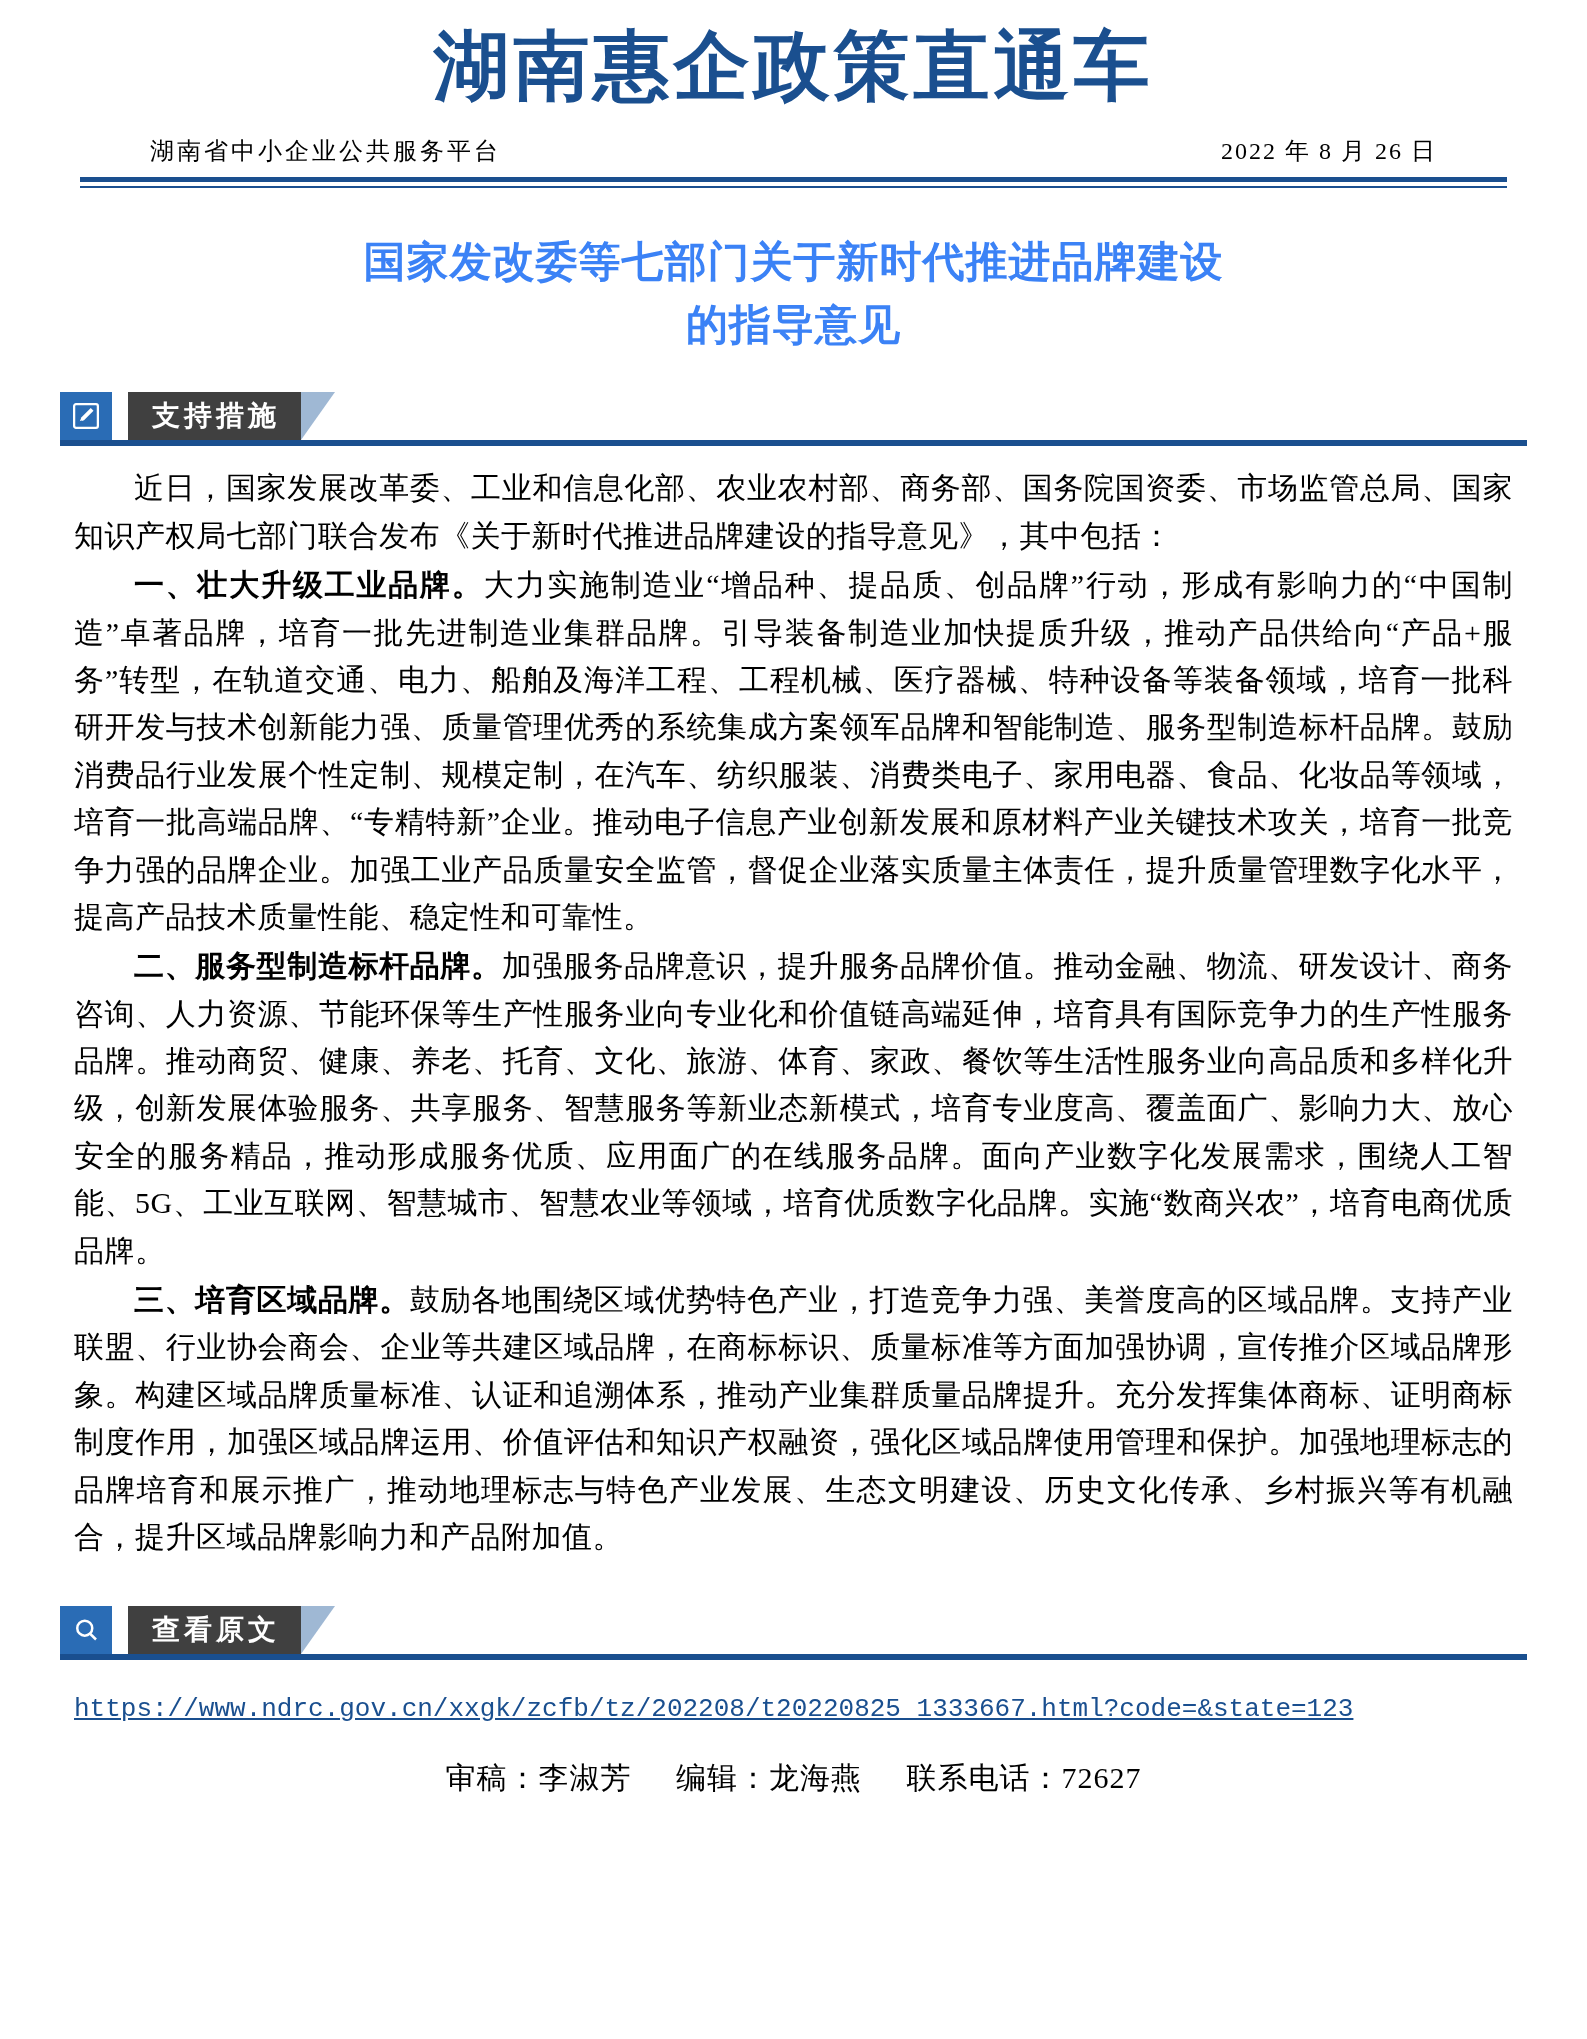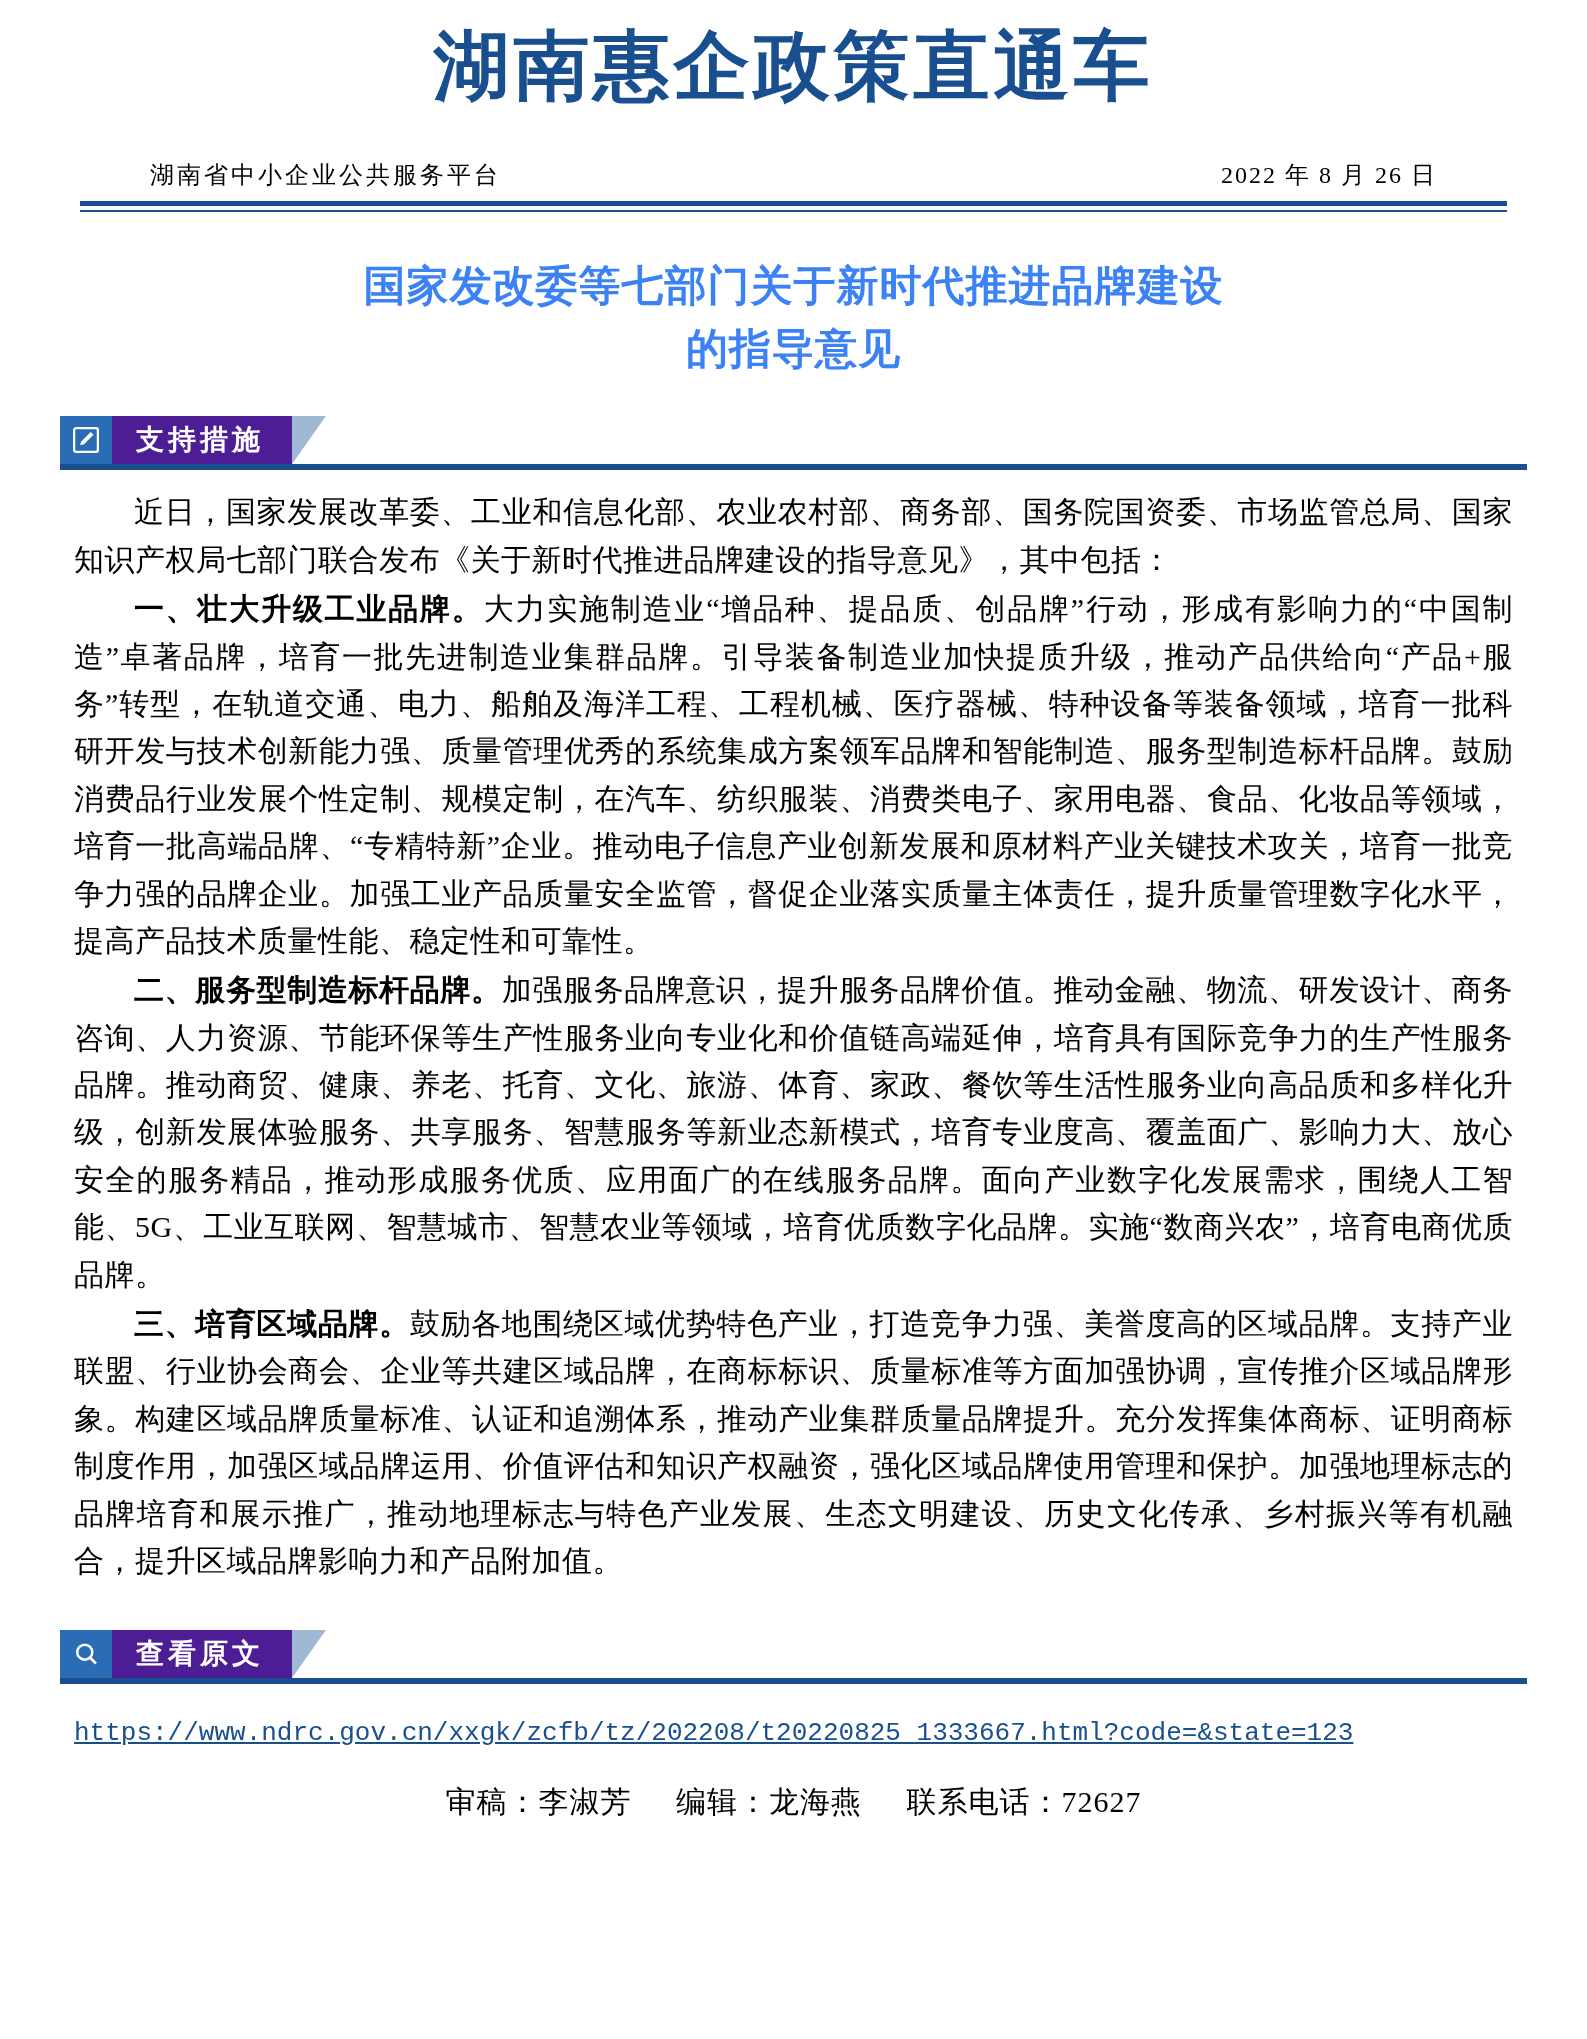--- a/index.html
+++ b/index.html
@@ -46,21 +46,21 @@
     margin-top: 26px;
     display: flex;
     align-items: flex-end;
     justify-content: space-between;
     padding: 0 90px 10px 90px;
     font-size: 24px;
     letter-spacing: 2px;
     font-family: Liberation Serif, serif;
   }
   .meta-row .platform { letter-spacing: 3px; }
-  .meta-row .date { letter-spacing: 2px; margin-top: 24px; }
+  .meta-row .date { letter-spacing: 2px; }
 
   .rule-thick {
     height: 5px;
     background: #1a4f8f;
     margin: 0 20px;
   }
   .rule-thin {
     height: 2px;
     background: #1a4f8f;
     margin: 4px 20px 0 20px;
@@ -103,29 +103,30 @@
   }
   .banner-icon {
     width: 52px;
     background: #2a6cb5;
     display: flex;
     align-items: center;
     justify-content: center;
   }
   .banner-icon svg { display: block; }
   .banner-label {
-    background: #4c1d95;
+    background: #404040;
     color: #ffffff;
     font-family: "DejaVu Sans", sans-serif;
     font-weight: bold;
     font-size: 28px;
     letter-spacing: 4px;
-    padding: 0 28px 0 24px;
+    padding: 0 21px 0 24px;
     display: flex;
     align-items: center;
+    margin-left: 16px;
   }
   .banner-tail {
     width: 0;
     height: 0;
     border-left: 34px solid #9fb8d4;
     border-bottom: 48px solid transparent;
   }
 
   
   .body-text {

